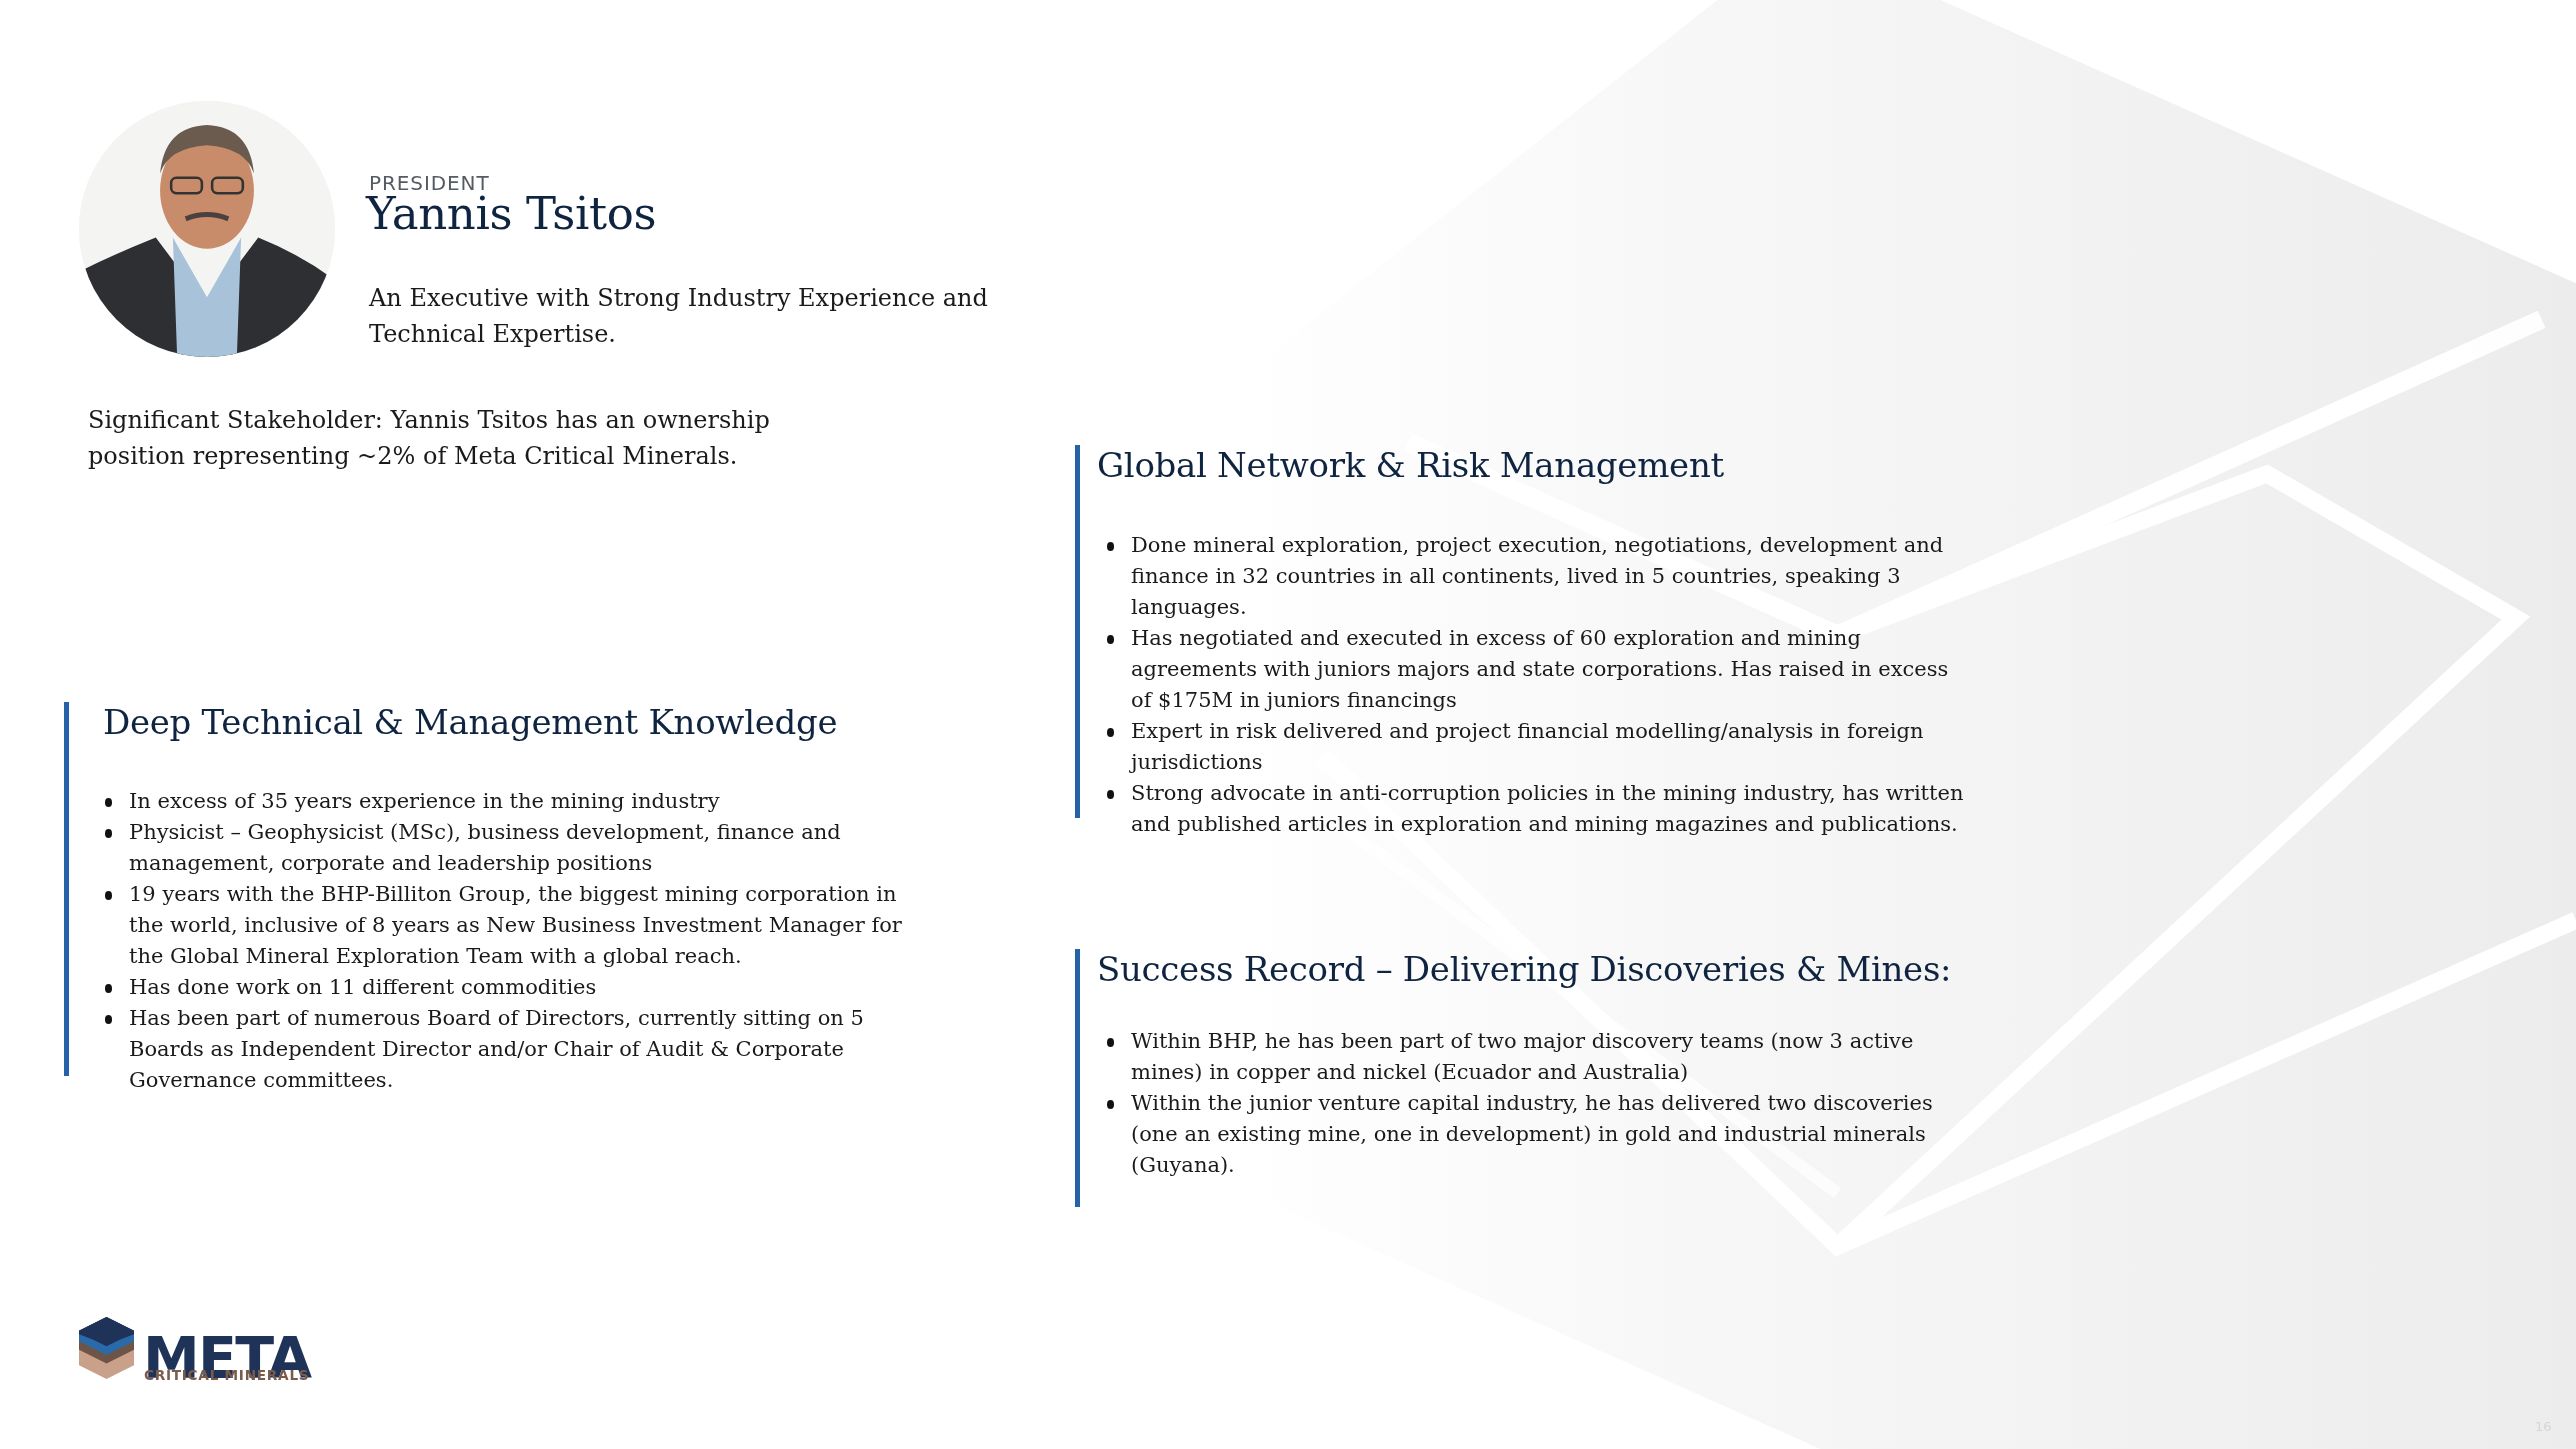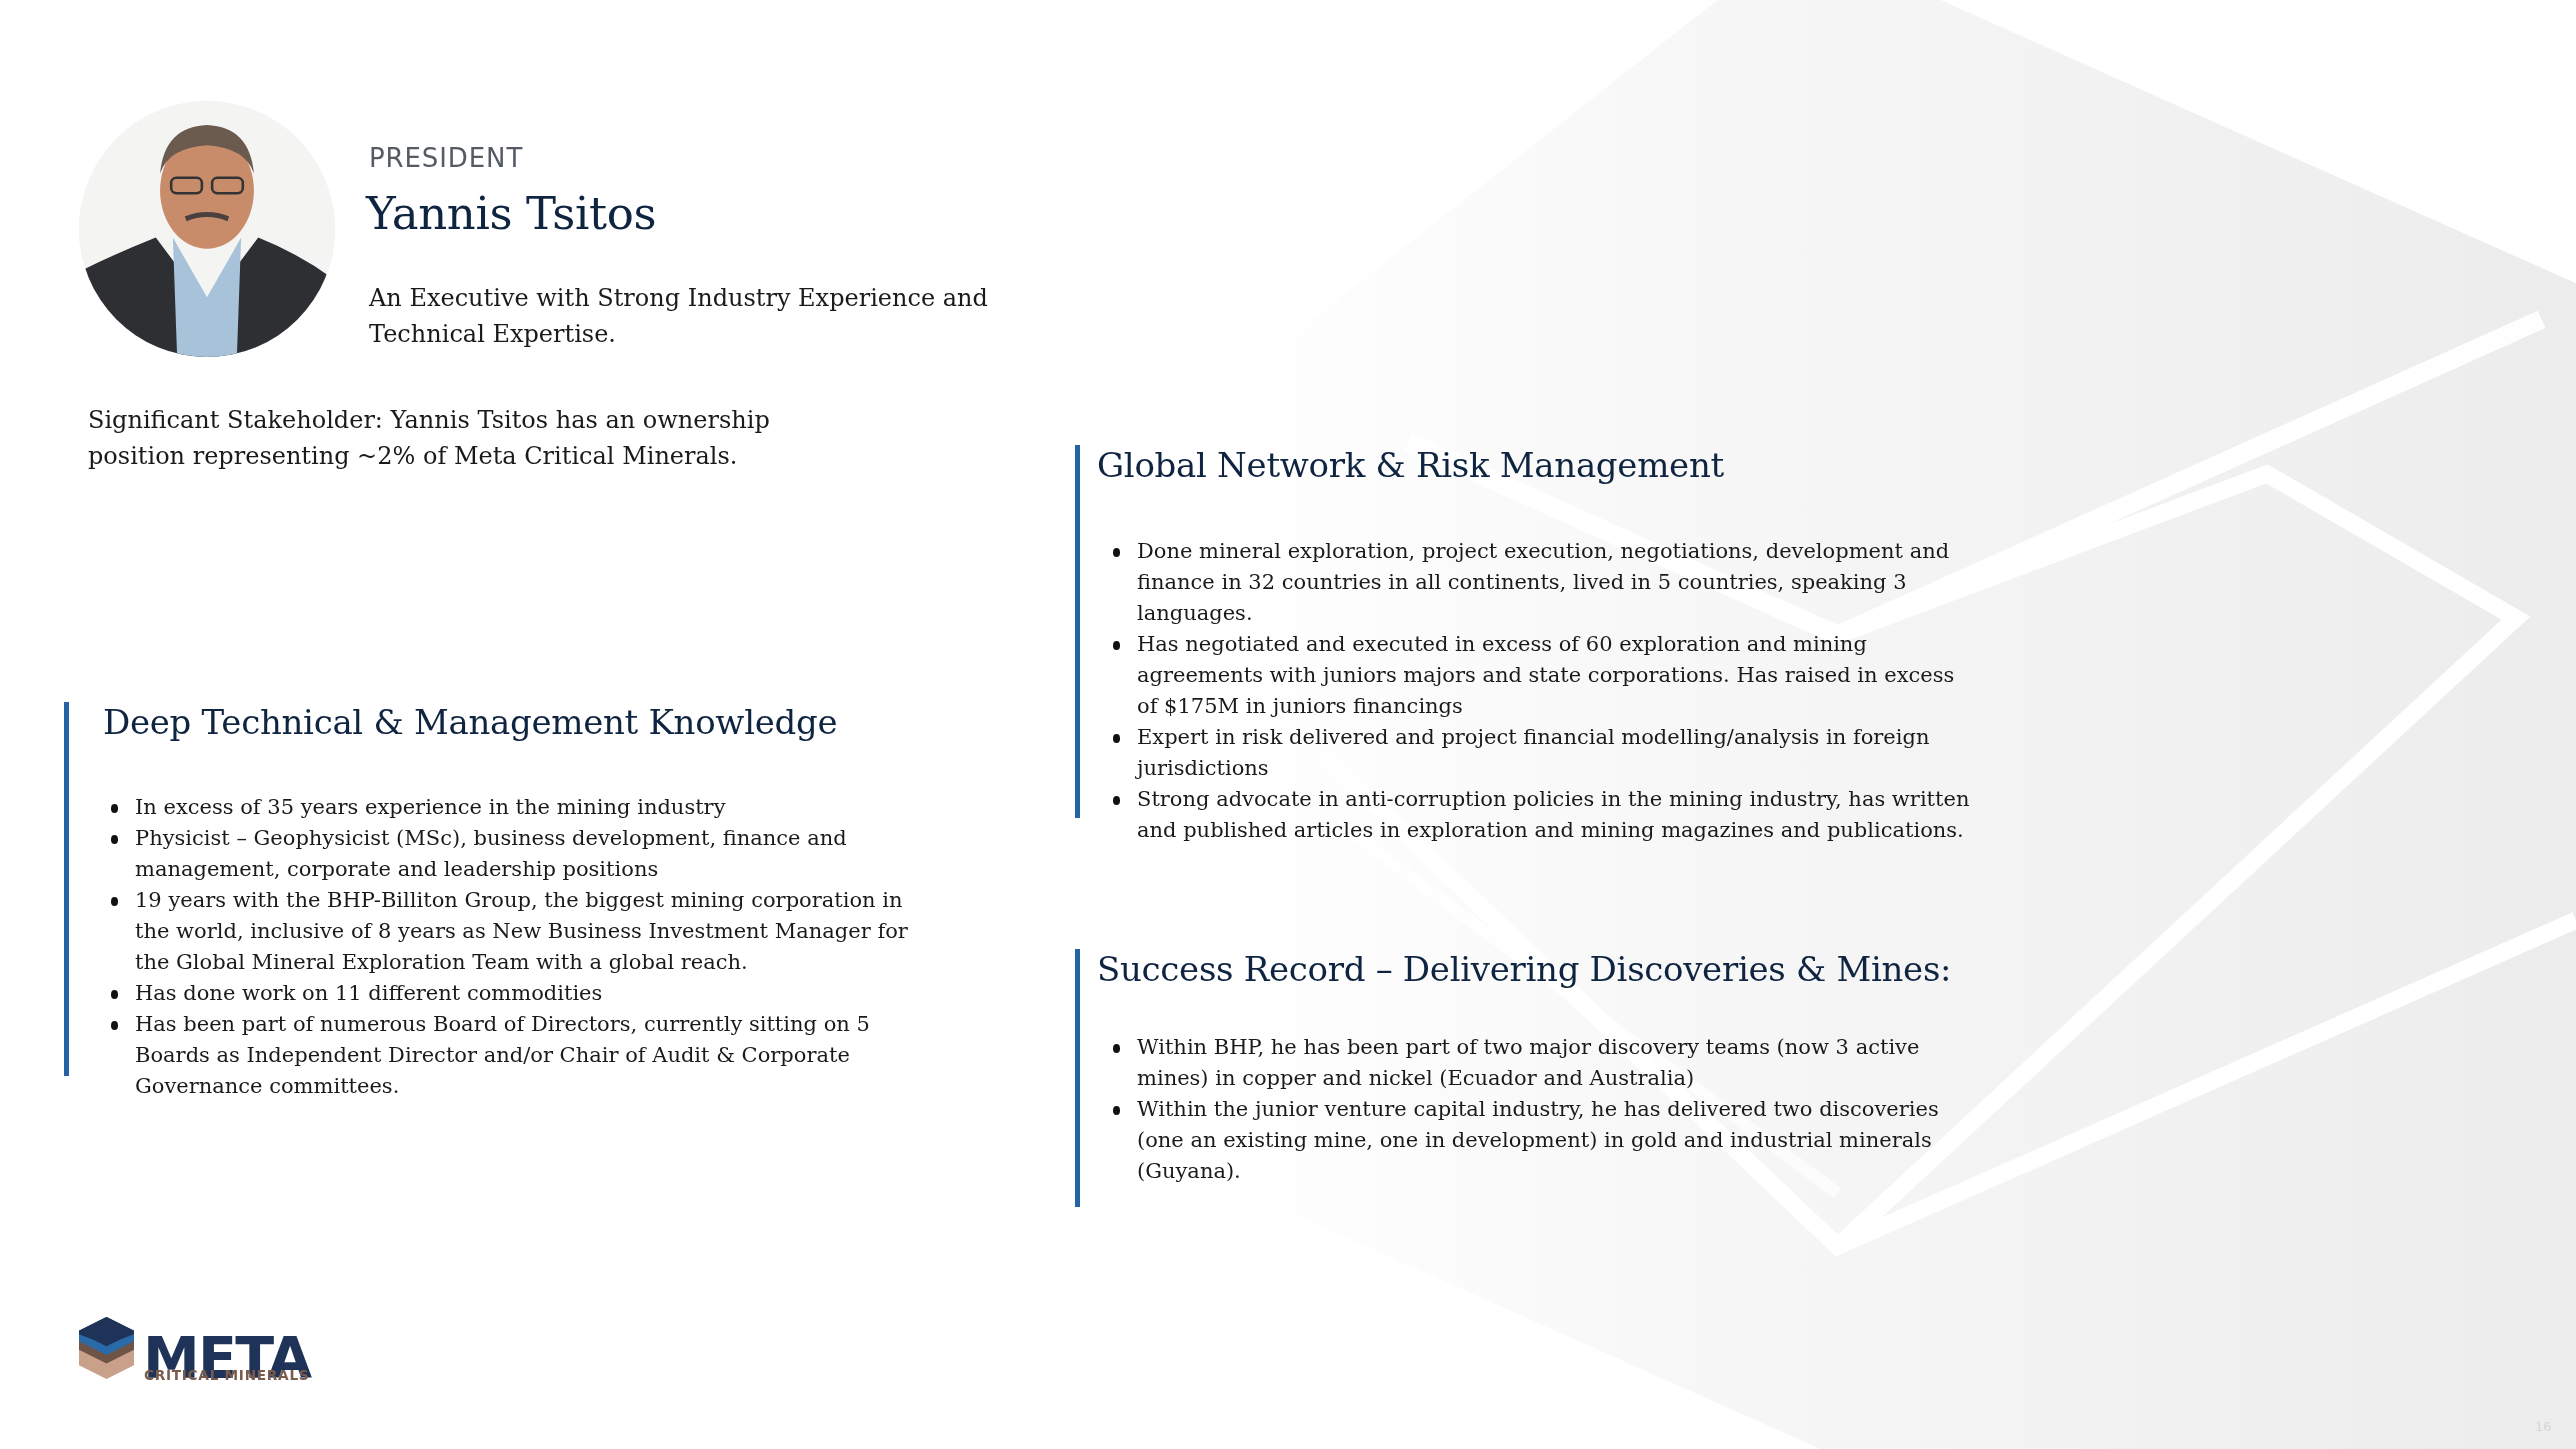--- a/index.html
+++ b/index.html
@@ -12,42 +12,42 @@
   .bg-shape { position: absolute; left: 0; top: 0; width: 2576px; height: 1449px; z-index: 0; }
   .abs { position: absolute; z-index: 1; }
 
   .photo {
     left: 79px; top: 101px; width: 256px; height: 256px; border-radius: 50%;
     overflow: hidden; background: #f3f3f3;
   }
   .photo svg { width: 100%; height: 100%; display: block; }
 
   .role {
-    left: 369px; top: 143px; font-family: "DejaVu Sans", "Liberation Sans", sans-serif;
-    font-size: 26px; letter-spacing: 0.9px; color: #555b63;
+    left: 369px; top: 171px; font-family: "DejaVu Sans", "Liberation Sans", sans-serif;
+    font-size: 20px; letter-spacing: 0.9px; color: #555b63;
   }
   .name {
     left: 366px; top: 187px; font-size: 45px; color: #0f2440; font-weight: normal;
     margin: 0; letter-spacing: -0.4px;
   }
   .tagline {
     left: 369px; top: 280px; width: 635px; font-size: 24px; line-height: 36px; color: #1a1a1a;
   }
   .stake {
     left: 88px; top: 402px; width: 704px; font-size: 24px; line-height: 36px; color: #1a1a1a;
   }
 
   .section { z-index: 1; }
   .section .bar { position: absolute; left: 0; top: 0; width: 5.2px; background: #2563a6; }
   .section h2 {
     position: absolute; margin: 0; font-weight: normal; font-size: 34px; color: #0f2440;
     white-space: nowrap; letter-spacing: -0.3px;
   }
   .section ul {
-    position: absolute; margin: 14px; padding: 0; list-style: none;
+    position: absolute; margin: 8px; padding: 0; list-style: none;
     font-size: 21px; line-height: 31px; color: #1a1a1a;
   }
   .section li { position: relative; padding-left: 26px; }
   .section li::before {
     content: ""; position: absolute; left: 1.7px; top: 12px; width: 7.7px; height: 9.4px;
     border-radius: 50%; background: #111;
   }
 
   #sec-left { left: 64px; top: 702px; width: 859px; height: 374px; }
   #sec-left .bar { height: 374px; }

